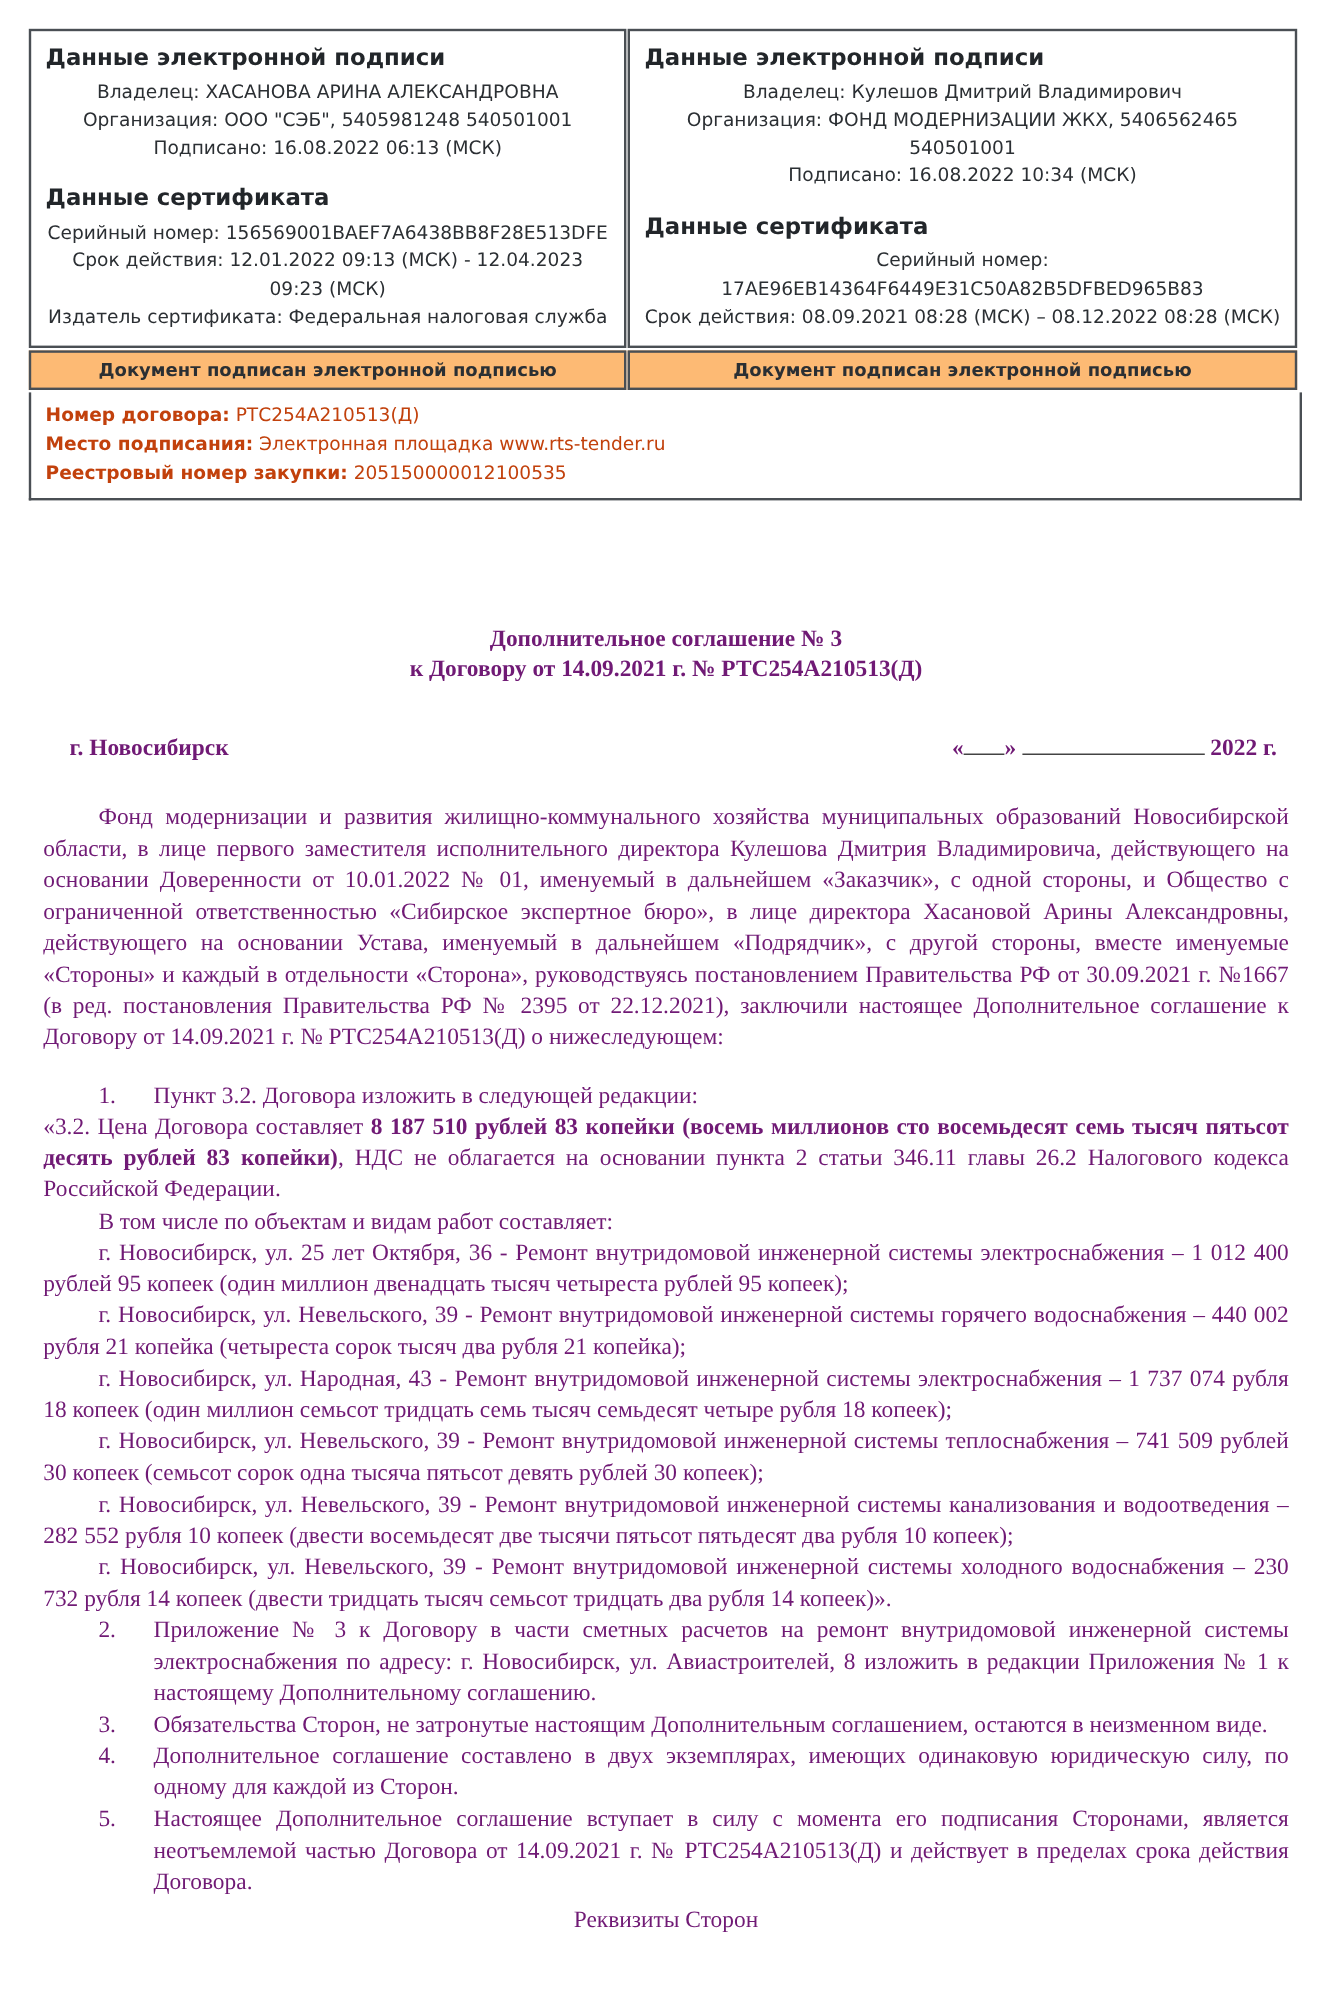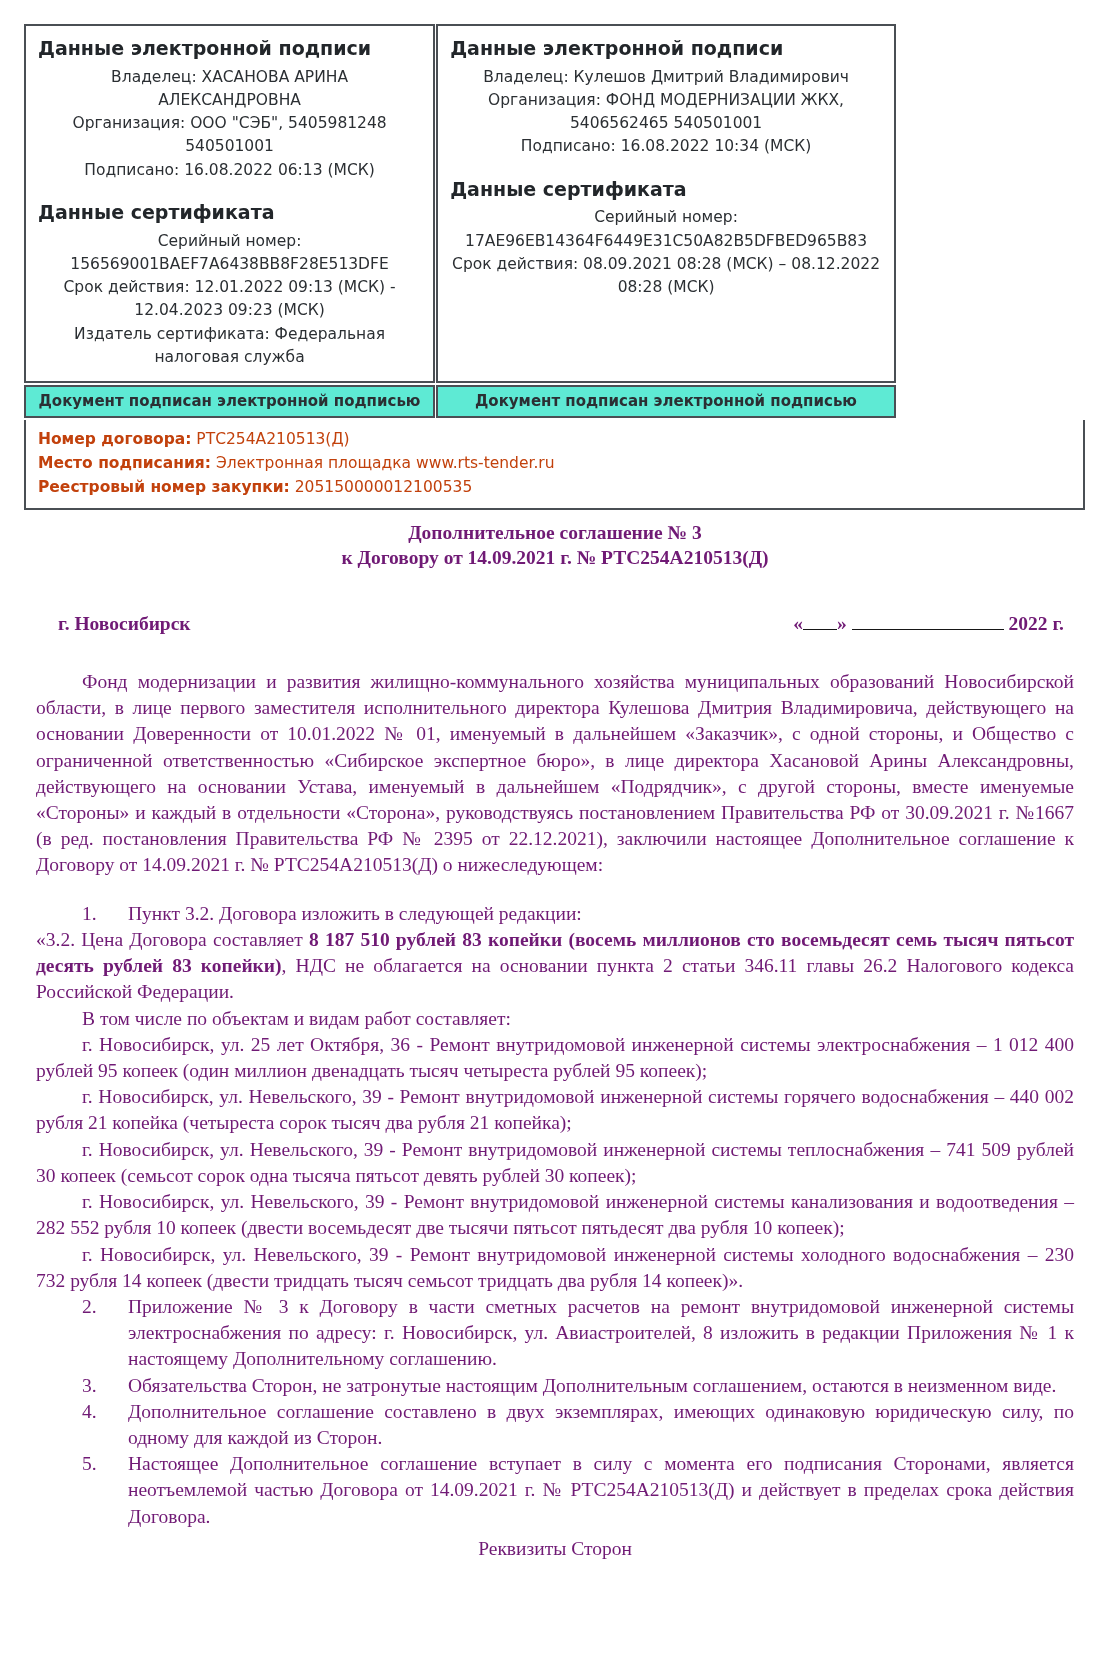--- a/index.html
+++ b/index.html
@@ -13,21 +13,21 @@
     font-family: "Liberation Serif", serif;
     color: #000000;
     position: relative;
   }
 
   
   .stamp-wrap {
     position: absolute;
     left: 24px;
     top: 24px;
-    width: 872px;
+    width: 1057px;
   }
   .stamp-cols {
     display: flex;
     align-items: stretch;
     gap: 0;
   }
   .stamp-col {
     border: 2px solid #4a4f54;
     box-sizing: border-box;
     padding: 10px 12px 12px 12px;
@@ -55,21 +55,21 @@
   }
 
   .stamp-footer-row {
     display: flex;
     gap: 0;
     margin-top: 2px;
   }
   .stamp-footer {
     border: 2px solid #4a4f54;
     box-sizing: border-box;
-    background: #5eead4;
+    background: #fdba74;
     text-align: center;
     font-family: "DejaVu Sans", sans-serif;
     font-weight: bold;
     font-size: 15px;
     color: #2b2f33;
     padding: 5px 4px 6px 4px;
   }
   .stamp-footer.left  { width: 500px; }
   .stamp-footer.right { width: 560px; margin-left: 1px; }
 
@@ -224,20 +224,21 @@
       <span class="body">Пункт 3.2. Договора  изложить в следующей редакции:</span>
     </div>
   </div>
 
   <p class="para noindent"><span>«3.2. Цена Договора составляет </span><b>8 187 510 рублей 83 копейки (восемь миллионов сто восемьдесят семь тысяч пятьсот десять рублей 83 копейки)</b><span>, НДС не облагается на основании пункта 2 статьи 346.11 главы 26.2 Налогового кодекса Российской Федерации.</span></p>
 
   <p class="para">В том числе по объектам и видам работ составляет:</p>
 
   <p class="para">г. Новосибирск, ул. 25 лет Октября, 36 - Ремонт внутридомовой инженерной системы электроснабжения – 1 012 400 рублей 95 копеек (один миллион двенадцать тысяч четыреста рублей 95 копеек);</p>
   <p class="para">г. Новосибирск, ул. Невельского, 39 - Ремонт внутридомовой инженерной системы горячего водоснабжения – 440 002 рубля 21 копейка (четыреста сорок тысяч два рубля 21 копейка);</p>
+  <p class="para">г. Новосибирск, ул. Народная, 43 - Ремонт внутридомовой инженерной системы электроснабжения – 1 737 074 рубля 18 копеек (один миллион семьсот тридцать семь тысяч семьдесят четыре рубля 18 копеек);</p>
   <p class="para">г. Новосибирск, ул. Невельского, 39 - Ремонт внутридомовой инженерной системы теплоснабжения – 741 509 рублей 30 копеек (семьсот сорок одна тысяча пятьсот девять рублей 30 копеек);</p>
   <p class="para">г. Новосибирск, ул. Невельского, 39 - Ремонт внутридомовой инженерной системы канализования и водоотведения – 282 552 рубля 10 копеек (двести восемьдесят две тысячи пятьсот пятьдесят два рубля 10 копеек);</p>
   <p class="para">г. Новосибирск, ул. Невельского, 39 - Ремонт внутридомовой инженерной системы холодного водоснабжения – 230 732 рубля 14 копеек (двести тридцать тысяч семьсот тридцать два рубля 14 копеек)».</p>
 
   <div class="clause">
     <span class="num">2.</span>
     <span class="body">Приложение № 3 к Договору в части сметных расчетов на ремонт внутридомовой инженерной системы электроснабжения по адресу: г. Новосибирск, ул. Авиастроителей, 8 изложить в редакции Приложения № 1 к настоящему Дополнительному соглашению.</span>
   </div>
   <div class="clause">
     <span class="num">3.</span>

